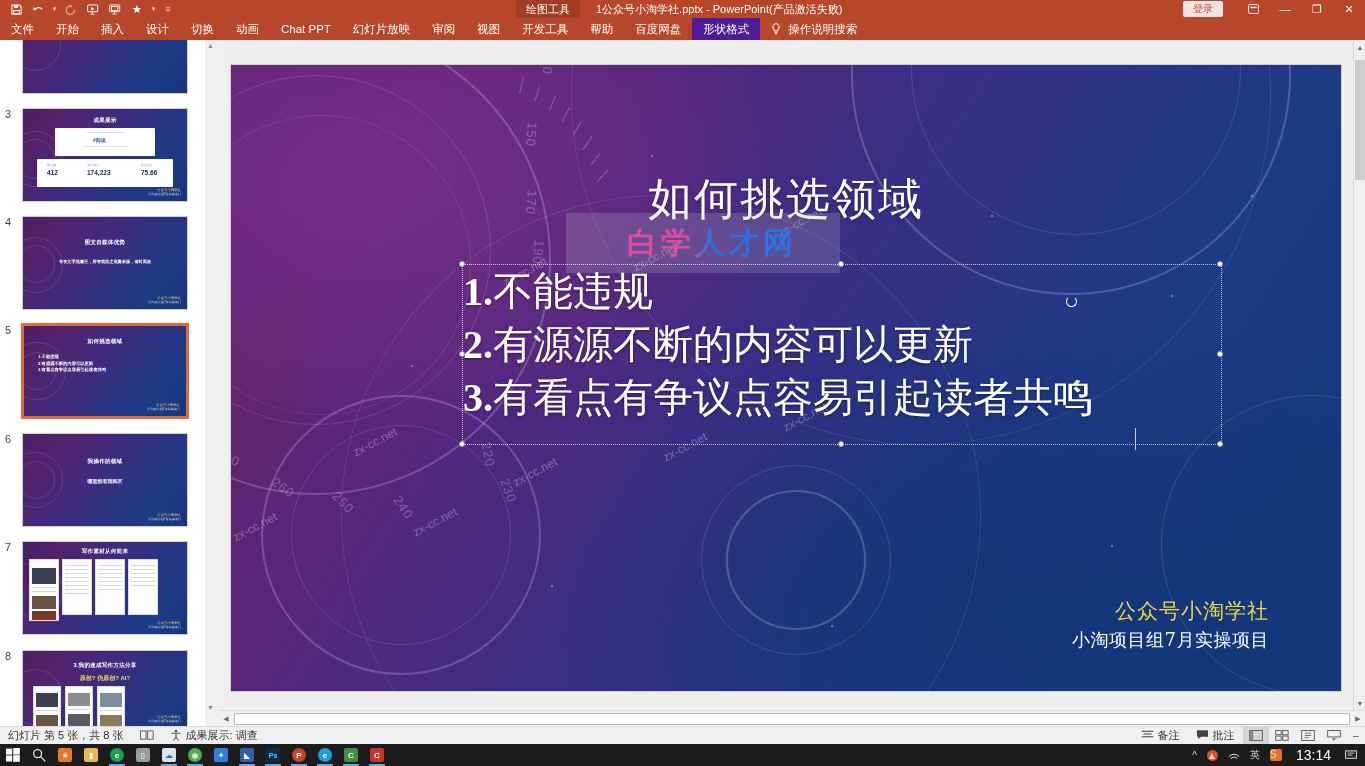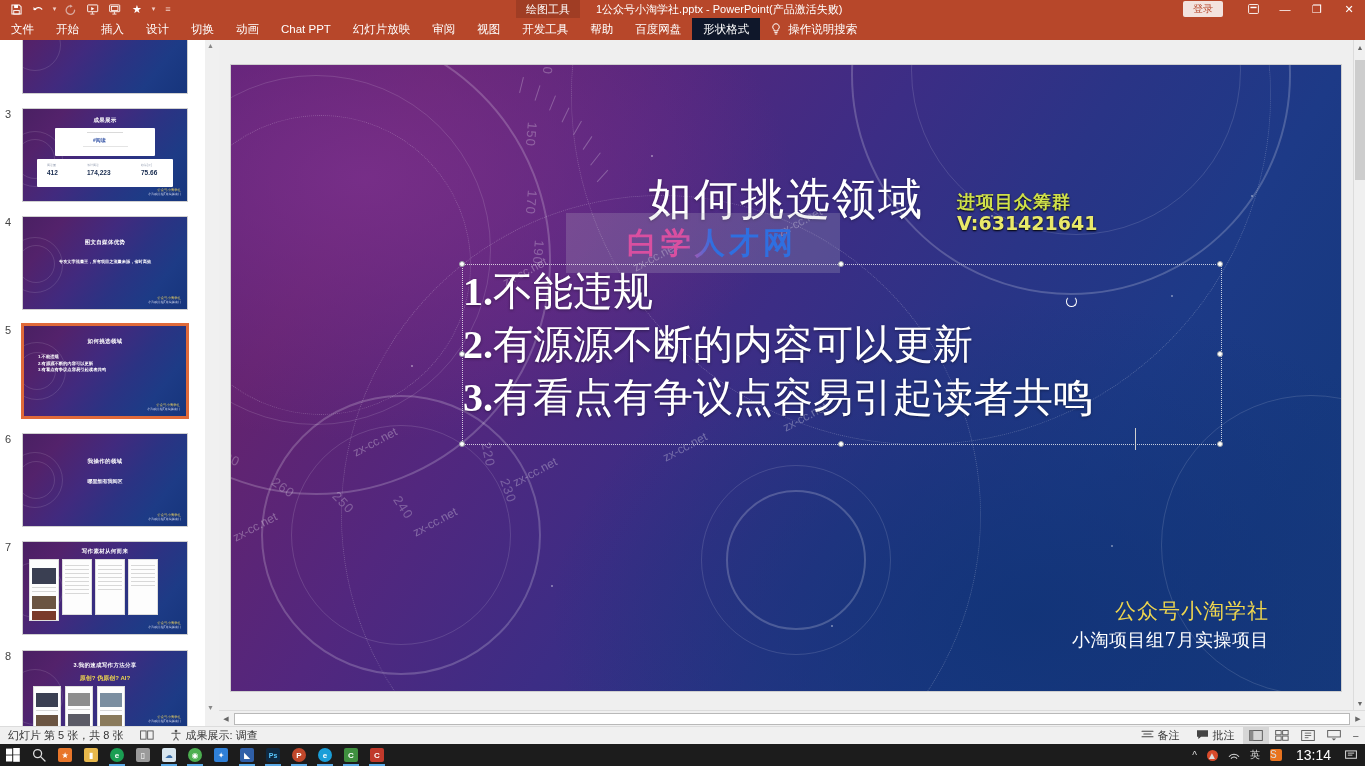--- a/index.html
+++ b/index.html
@@ -38,21 +38,21 @@
   }
 
   
   .ribbonbar {
     position: absolute; left: 0; top: 18px; width: 1365px; height: 22px;
     background: #b7472a; display: flex; align-items: stretch; font-size: 11.5px;
   }
   .rtab {
     color: #fff; padding: 0 11px; display: flex; align-items: center; white-space: nowrap;
   }
-  .rtab.active { background: #0f172a; }
+  .rtab.active { background: #4c1d95; }
   .search-wrap { display: flex; align-items: center; color: #fff; padding-left: 10px; gap: 6px; font-size: 11.5px;}
   .bulb { width: 12px; height: 14px; display: flex; align-items: center; justify-content: center;}
 
   
   .workspace {
     position: absolute; left: 0; top: 40px; width: 1365px; height: 686px; background: #f0f0f0;
   }
 
   
   .thumbpane {
@@ -550,24 +550,20 @@
             <span class="num">2.</span><span>有源源不断的内容可以更新</span>
           </div>
           <div class="line">
             <span class="num">3.</span><span>有看点有争议点容易引起读者共鸣</span>
           </div>
         </div>
 
         <div class="wm-center">
           <span class="t1">白学人才网</span>
         </div>
-        <div class="wm-tel">
-          <div class="a">进项目众筹群</div>
-          <div class="b">V:631421641</div>
-        </div>
 
         <div class="sel-border"></div>
         <div class="rot-handle"></div>
         <div class="handle" style="left:228px;top:196px;"></div>
         <div class="handle" style="left:607px;top:196px;"></div>
         <div class="handle" style="left:986px;top:196px;"></div>
         <div class="handle" style="left:228px;top:286px;"></div>
         <div class="handle" style="left:986px;top:286px;"></div>
         <div class="handle" style="left:228px;top:376px;"></div>
         <div class="handle" style="left:607px;top:376px;"></div>

